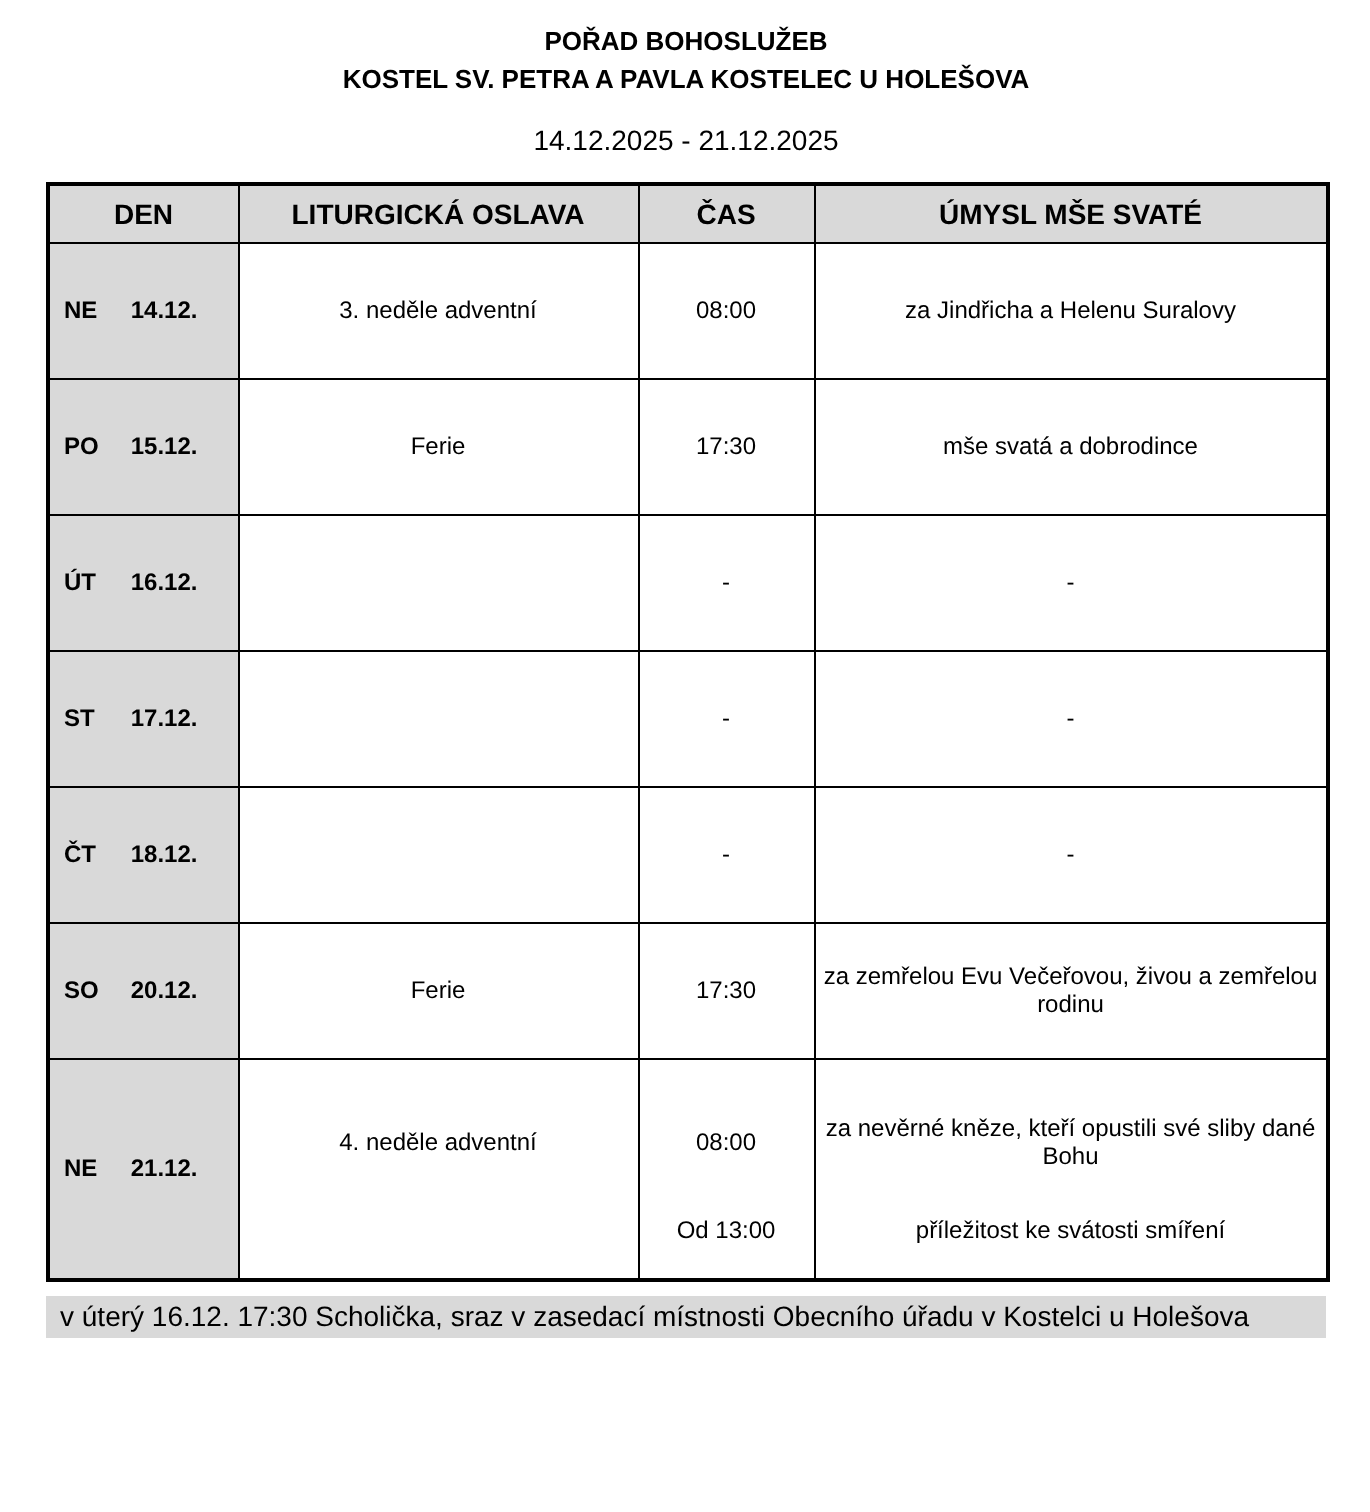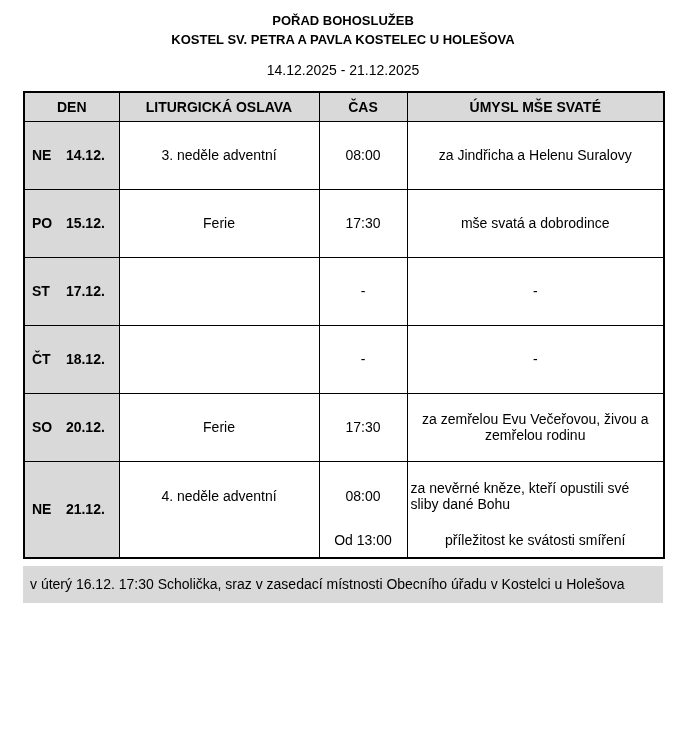--- a/index.html
+++ b/index.html
@@ -26,42 +26,42 @@
     table-layout:fixed;
     border:2px solid var(--border-black);
   }
   .schedule th,.schedule td{border:1px solid var(--border-black);}
   .schedule th{
     background:var(--cell-gray);
     font-weight:700;font-size:14px;
     height:23px;text-align:center;padding:6px 0;
   }
   .schedule td{
-    font-size:14px;text-align:center;vertical-align:middle;
-    padding:3px 3px;
+    font-size:12px;text-align:center;vertical-align:middle;
+    padding:10px 3px;
   }
   tbody tr{height:68px;}
   tr.last{height:95px;}
 
   td.day{
     background:var(--cell-gray);
     text-align:left;font-weight:700;
     padding-left:7px;white-space:nowrap;
   }
   .day-abbr{display:inline-block;width:30px;}
 
   .stack{display:flex;flex-direction:column;height:89px;}
-  .zone-top{flex:1;display:flex;align-items:center;justify-content:center;text-align:left;}
+  .zone-top{flex:1;display:flex;align-items:center;justify-content:center;text-align:center;}
   .zone-bottom{height:27px;display:flex;align-items:center;justify-content:center;text-align:left;}
 
   .footer-note{
     width:640px;margin-top:7px;
     background:var(--cell-gray);
     font-size:14px;line-height:1.5;
-    padding:8px 7px;
+    padding:0 7px;
     text-align:left;
   }
 </style>
 </head>
 <body>
 
 <div class="page">
 
   <div class="titles">
     <div class="title">POŘAD BOHOSLUŽEB</div>
@@ -99,20 +99,29 @@
       <tr>
         <td class="day">
           <span class="day-abbr">PO</span>
           <span>15.12.</span>
         </td>
         <td>Ferie</td>
         <td>17:30</td>
         <td>mše svatá a dobrodince</td>
       </tr>
 
+      <tr>
+        <td class="day">
+          <span class="day-abbr">ÚT</span>
+          <span>16.12.</span>
+        </td>
+        <td></td>
+        <td>-</td>
+        <td>-</td>
+      </tr>
 
       <tr>
         <td class="day">
           <span class="day-abbr">ST</span>
           <span>17.12.</span>
         </td>
         <td></td>
         <td>-</td>
         <td>-</td>
       </tr>

